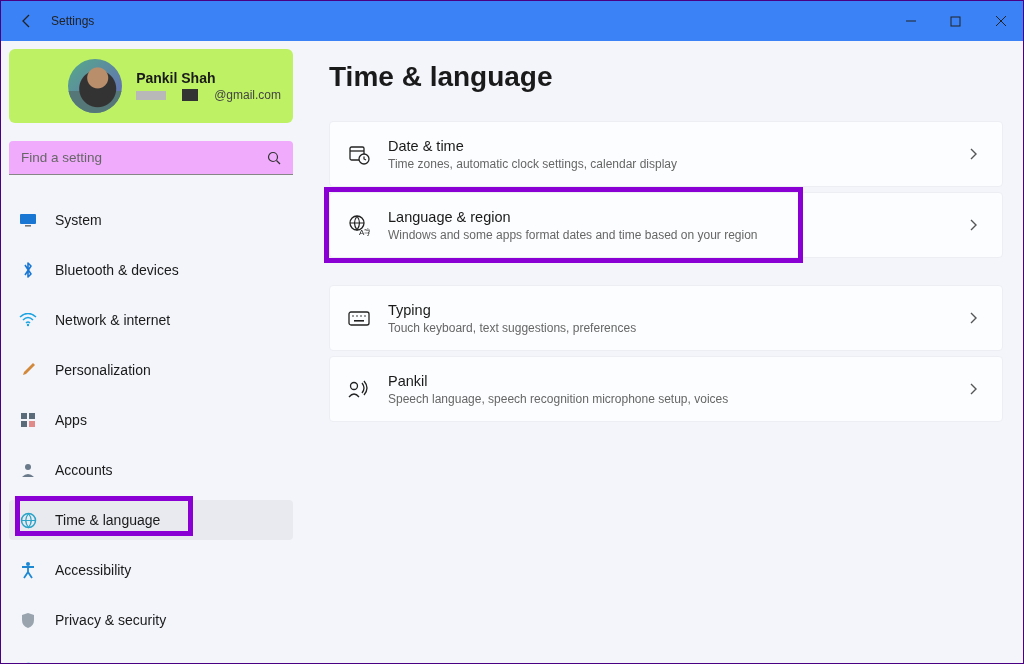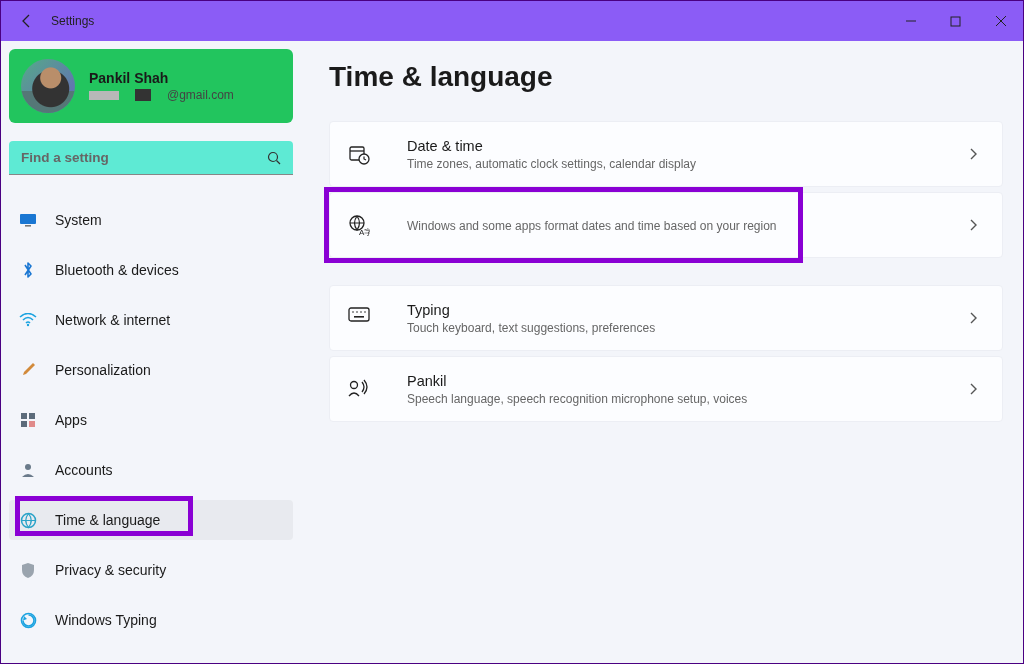--- a/index.html
+++ b/index.html
@@ -11,21 +11,21 @@
     overflow: hidden;
     border: 1px solid #4a0082;
     position: relative;
   }
   
   .titlebar {
     height: 40px;
     display: flex;
     align-items: center;
     padding: 0 0 0 12px;
-    background: #8b5cf6;
+    background: #3b82f6;
   }
   .titlebar .back {
     width: 28px; height: 28px;
     display: flex; align-items: center; justify-content: center;
     margin-right: 10px;
     cursor: default;
   }
   .titlebar .app-title { font-size: 12px; color: #222; }
   .win-controls { margin-left: auto; display: flex; }
   .win-btn {
@@ -38,24 +38,25 @@
   .main-wrap { display: flex; height: calc(100% - 40px); }
 
   
   .sidebar {
     width: 300px;
     padding: 8px 8px 0 8px;
     display: flex; flex-direction: column;
   }
   .profile {
     display: flex; align-items: center;
-    background: #22c55e;
+    background: #bef264;
     border-radius: 6px;
     padding: 10px 12px;
     margin-bottom: 18px;
+    justify-content: flex-end;
   }
   .avatar {
     width: 54px; height: 54px; border-radius: 50%;
     background: linear-gradient(135deg,#5a8 0%, #66b 100%);
     position: relative; overflow: hidden; flex-shrink: 0;
     margin-right: 14px;
   }
   .avatar::after {
     content:""; position:absolute; inset:0;
     background: radial-gradient(circle at 55% 35%, #b98e6a 0 10px, transparent 11px),
@@ -69,27 +70,26 @@
 
   .search-wrap {
     position: relative;
     margin-bottom: 25px;
   }
   .search {
     width: 100%;
     height: 34px;
     border: none;
     border-bottom: 1px solid #868686;
-    background: #5eead4;
+    background: #f0abfc;
     border-radius: 4px 4px 0 0;
     padding: 0 36px 0 12px;
     font-size: 13.5px;
     color: #555;
     outline: none;
-    font-weight: bold;
   }
   .search::placeholder { color: #666; }
   .search-icon {
     position: absolute; right: 12px; top: 50%; transform: translateY(-50%);
     width: 14px; height: 14px;
   }
 
   .nav { display: flex; flex-direction: column; gap: 10px; }
   .nav-item {
     display: flex; align-items: center;
@@ -125,22 +125,22 @@
   .card-wrap { position: relative; margin-bottom: 5px;}
   .card {
     display: flex; align-items: center;
     background: #fcfdff;
     border: 1px solid #eceef4;
     border-radius: 4px;
     padding: 14px 20px 14px 18px;
     min-height: 66px;
   }
   .card .cicon {
-    width: 22px; height: 22px; margin-right: 37px;
-    display:flex; justify-content:center;
+    width: 22px; height: 22px; margin-right: 18px;
+    display:flex; align-items:center; justify-content:center;
     flex-shrink:0; color:#1a1a1a;
   }
   .card .ctext .ctitle { font-size: 14.5px; color: #1a1a1a; line-height:1.3;}
   .card .ctext .cdesc { font-size: 12px; color: #666; margin-top: 2px;}
   .card .chev { margin-left: auto; width:14px;height:14px; }
   .hp-card { left: -5px; top: -5px; right: 200px; bottom: -5px; width: auto; height: auto; }
 </style>
 </head>
 <body>
 
@@ -256,20 +256,29 @@
             <svg width="17" height="17" viewBox="0 0 17 17">
               <circle cx="8.5" cy="8.5" r="7" fill="none" stroke="#2aa3c8" stroke-width="1.5"></circle>
               <path d="M8.5 1.5 Q3 8.5 8.5 15.5 Q14 8.5 8.5 1.5 M1.5 8.5 L15.5 8.5" stroke="#2aa3c8" stroke-width="1.2" fill="none"></path>
             </svg>
           </span>
         <span>Time &amp; language</span>
         <div class="highlight-purple hp-side"></div>
       </div>
       <div class="nav-item">
         <span class="nicon">
+            <svg width="16" height="18" viewBox="0 0 16 18">
+              <circle cx="8" cy="3" r="2" fill="#1e88d2"></circle>
+              <path d="M2 6 L14 6 M8 6 L8 11 M8 11 L4 17 M8 11 L12 17" stroke="#1e88d2" stroke-width="1.8" fill="none"></path>
+            </svg>
+          </span>
+        <span>Accessibility</span>
+      </div>
+      <div class="nav-item">
+        <span class="nicon">
             <svg width="14" height="17" viewBox="0 0 14 17">
               <path d="M7 1 L13 3 V8 Q13 14 7 16 Q1 14 1 8 V3 Z" fill="#9aa4ae"></path>
             </svg>
           </span>
         <span>Privacy &amp; security</span>
       </div>
       <div class="nav-item">
         <span class="nicon">
             <svg width="17" height="17" viewBox="0 0 17 17">
               <circle cx="8.5" cy="8.5" r="7" fill="none" stroke="#1ca3e0" stroke-width="1.6"></circle>
@@ -310,20 +319,21 @@
       <div class="card-wrap">
         <div class="card">
           <span class="cicon">
             <svg width="22" height="22" viewBox="0 0 22 22">
                 <circle cx="9" cy="9" r="7" stroke="#222" stroke-width="1.3" fill="none"></circle>
                 <path d="M2 9 L16 9 M9 2 Q4 9 9 16 Q14 9 9 2" stroke="#222" stroke-width="1.2" fill="none"></path>
                 <text x="11" y="21" font-size="8" fill="#222">A字</text>
               </svg>
           </span>
           <div class="ctext">
+            <div class="ctitle">Language &amp; region</div>
             <div class="cdesc">Windows and some apps format dates and time based on your region</div>
           </div>
           <span class="chev"><svg width="10" height="14" viewBox="0 0 10 14">
                 <path d="M3 2 L8 7 L3 12" stroke="#555" stroke-width="1.4" fill="none"></path>
               </svg></span>
         </div>
         <div class="highlight-purple hp-card"></div>
       </div>
 
       <div style="height:22px"></div>

